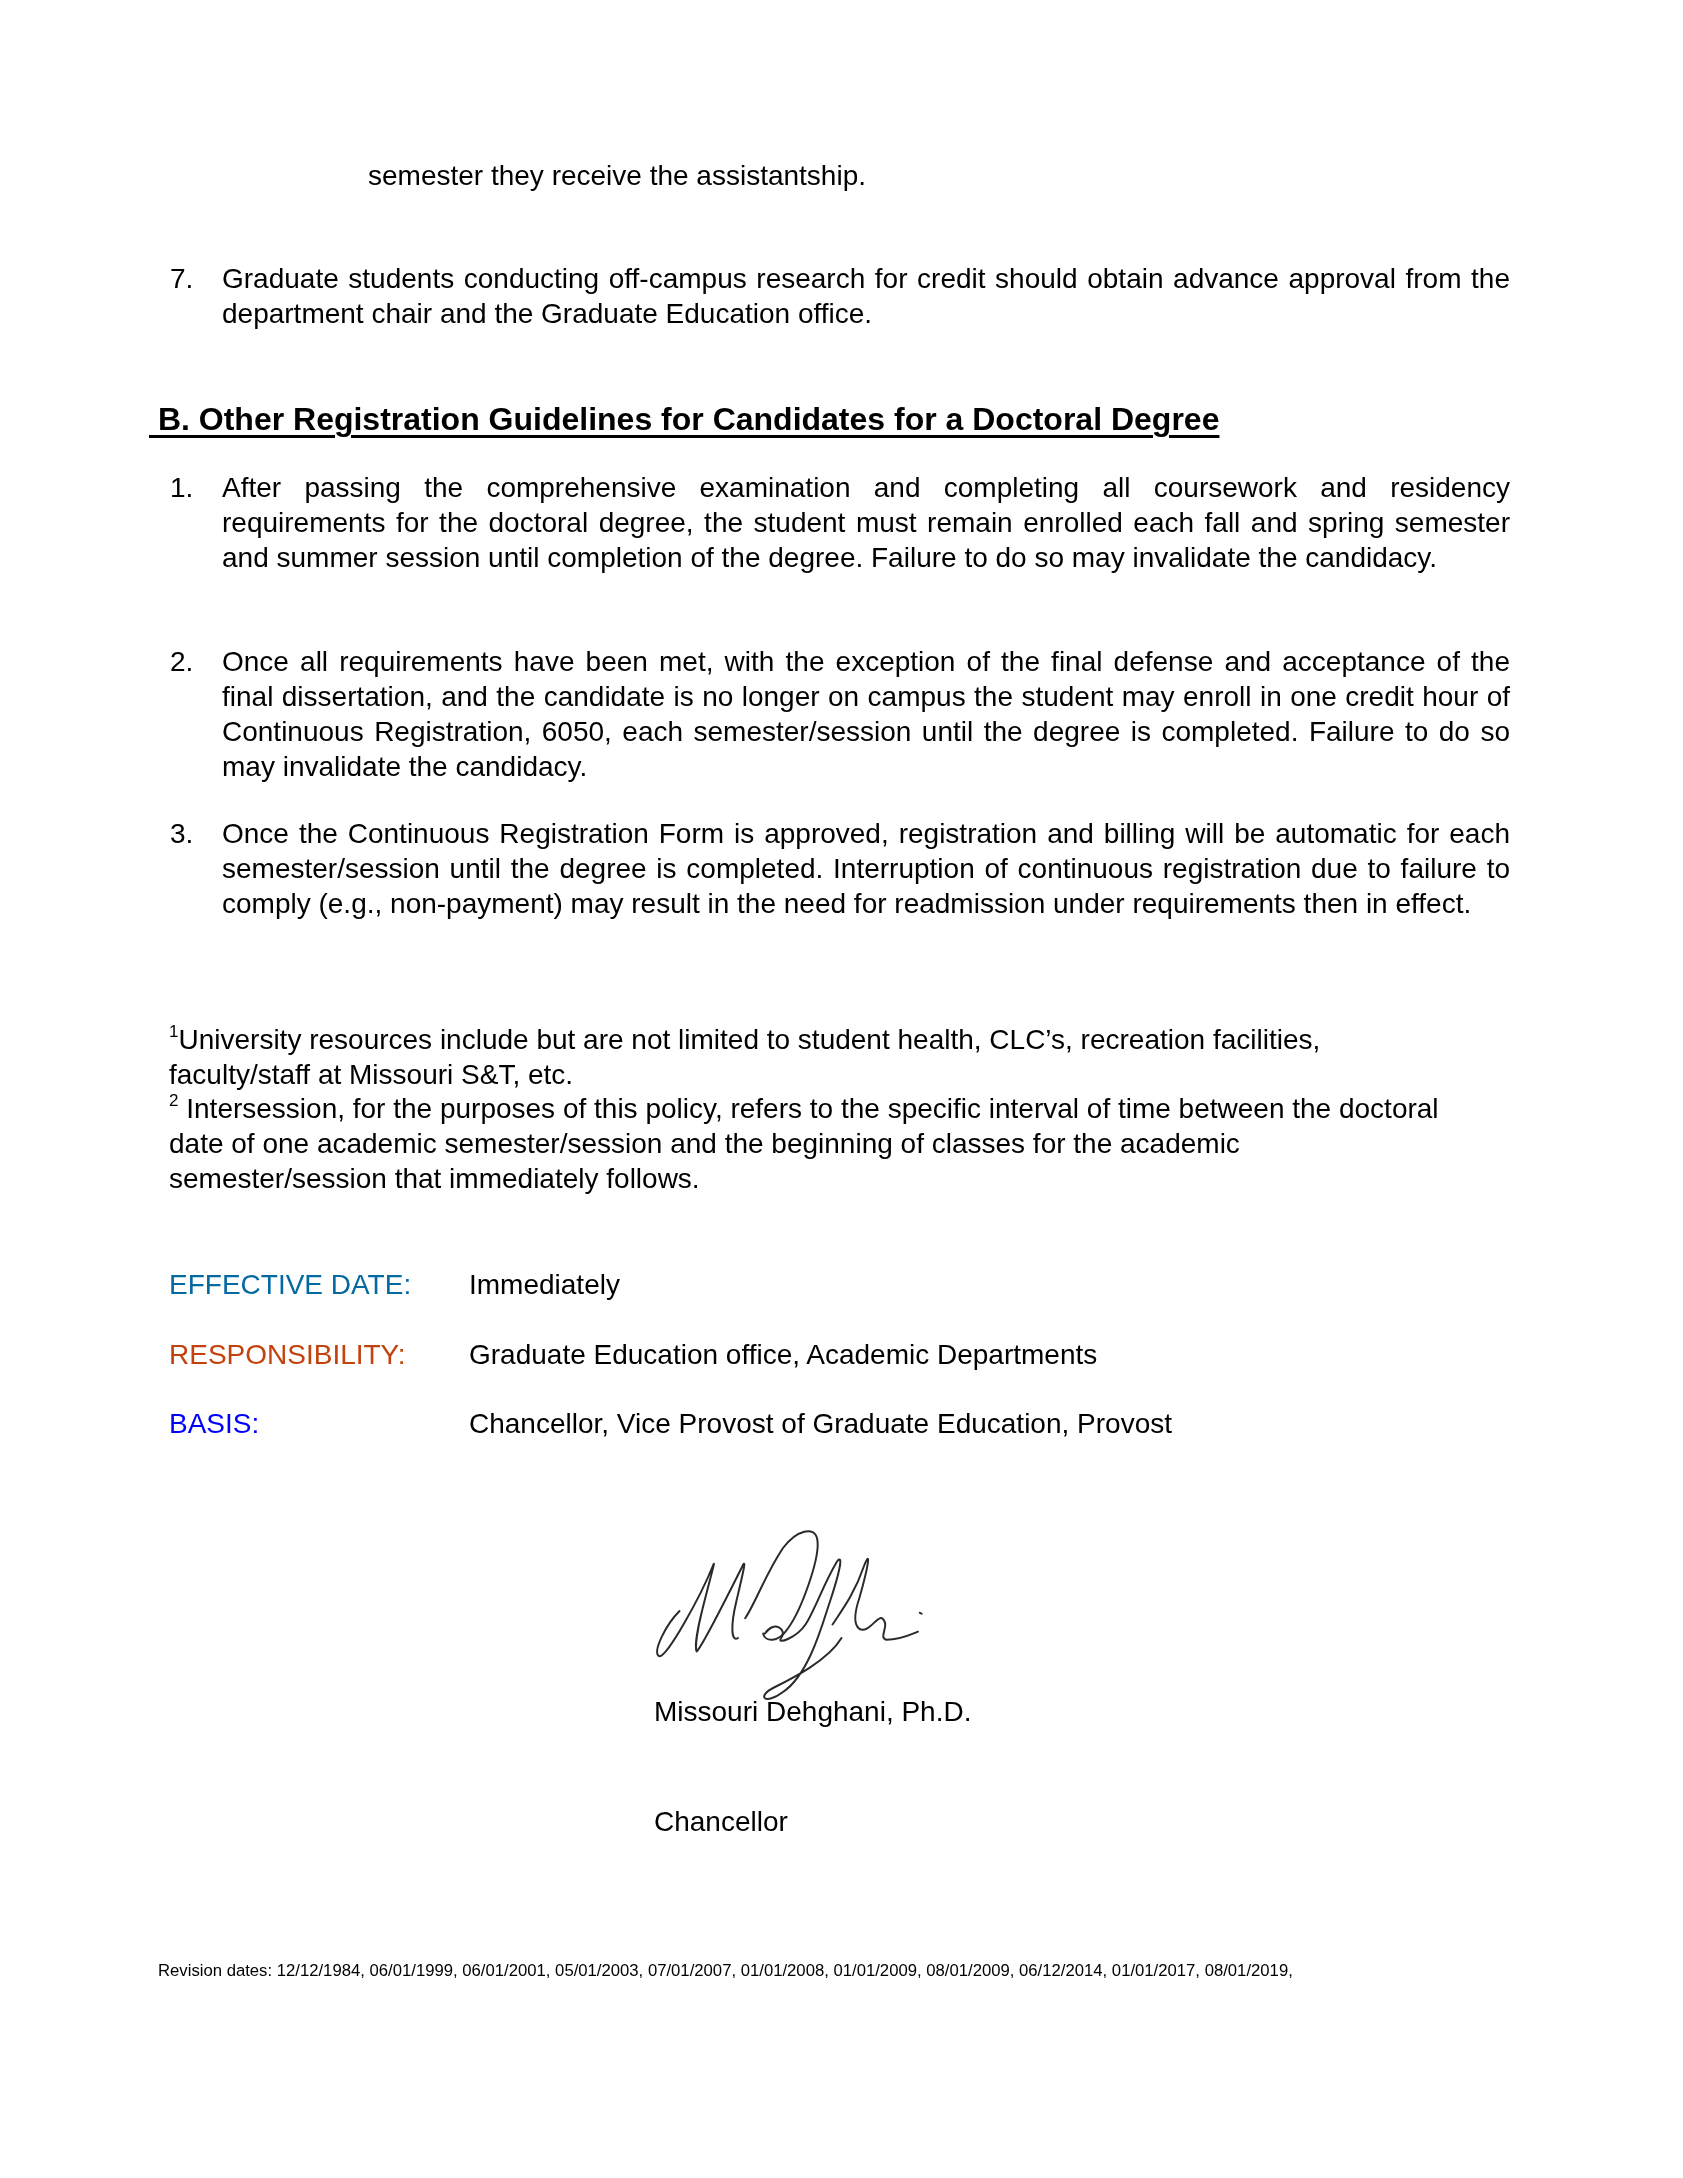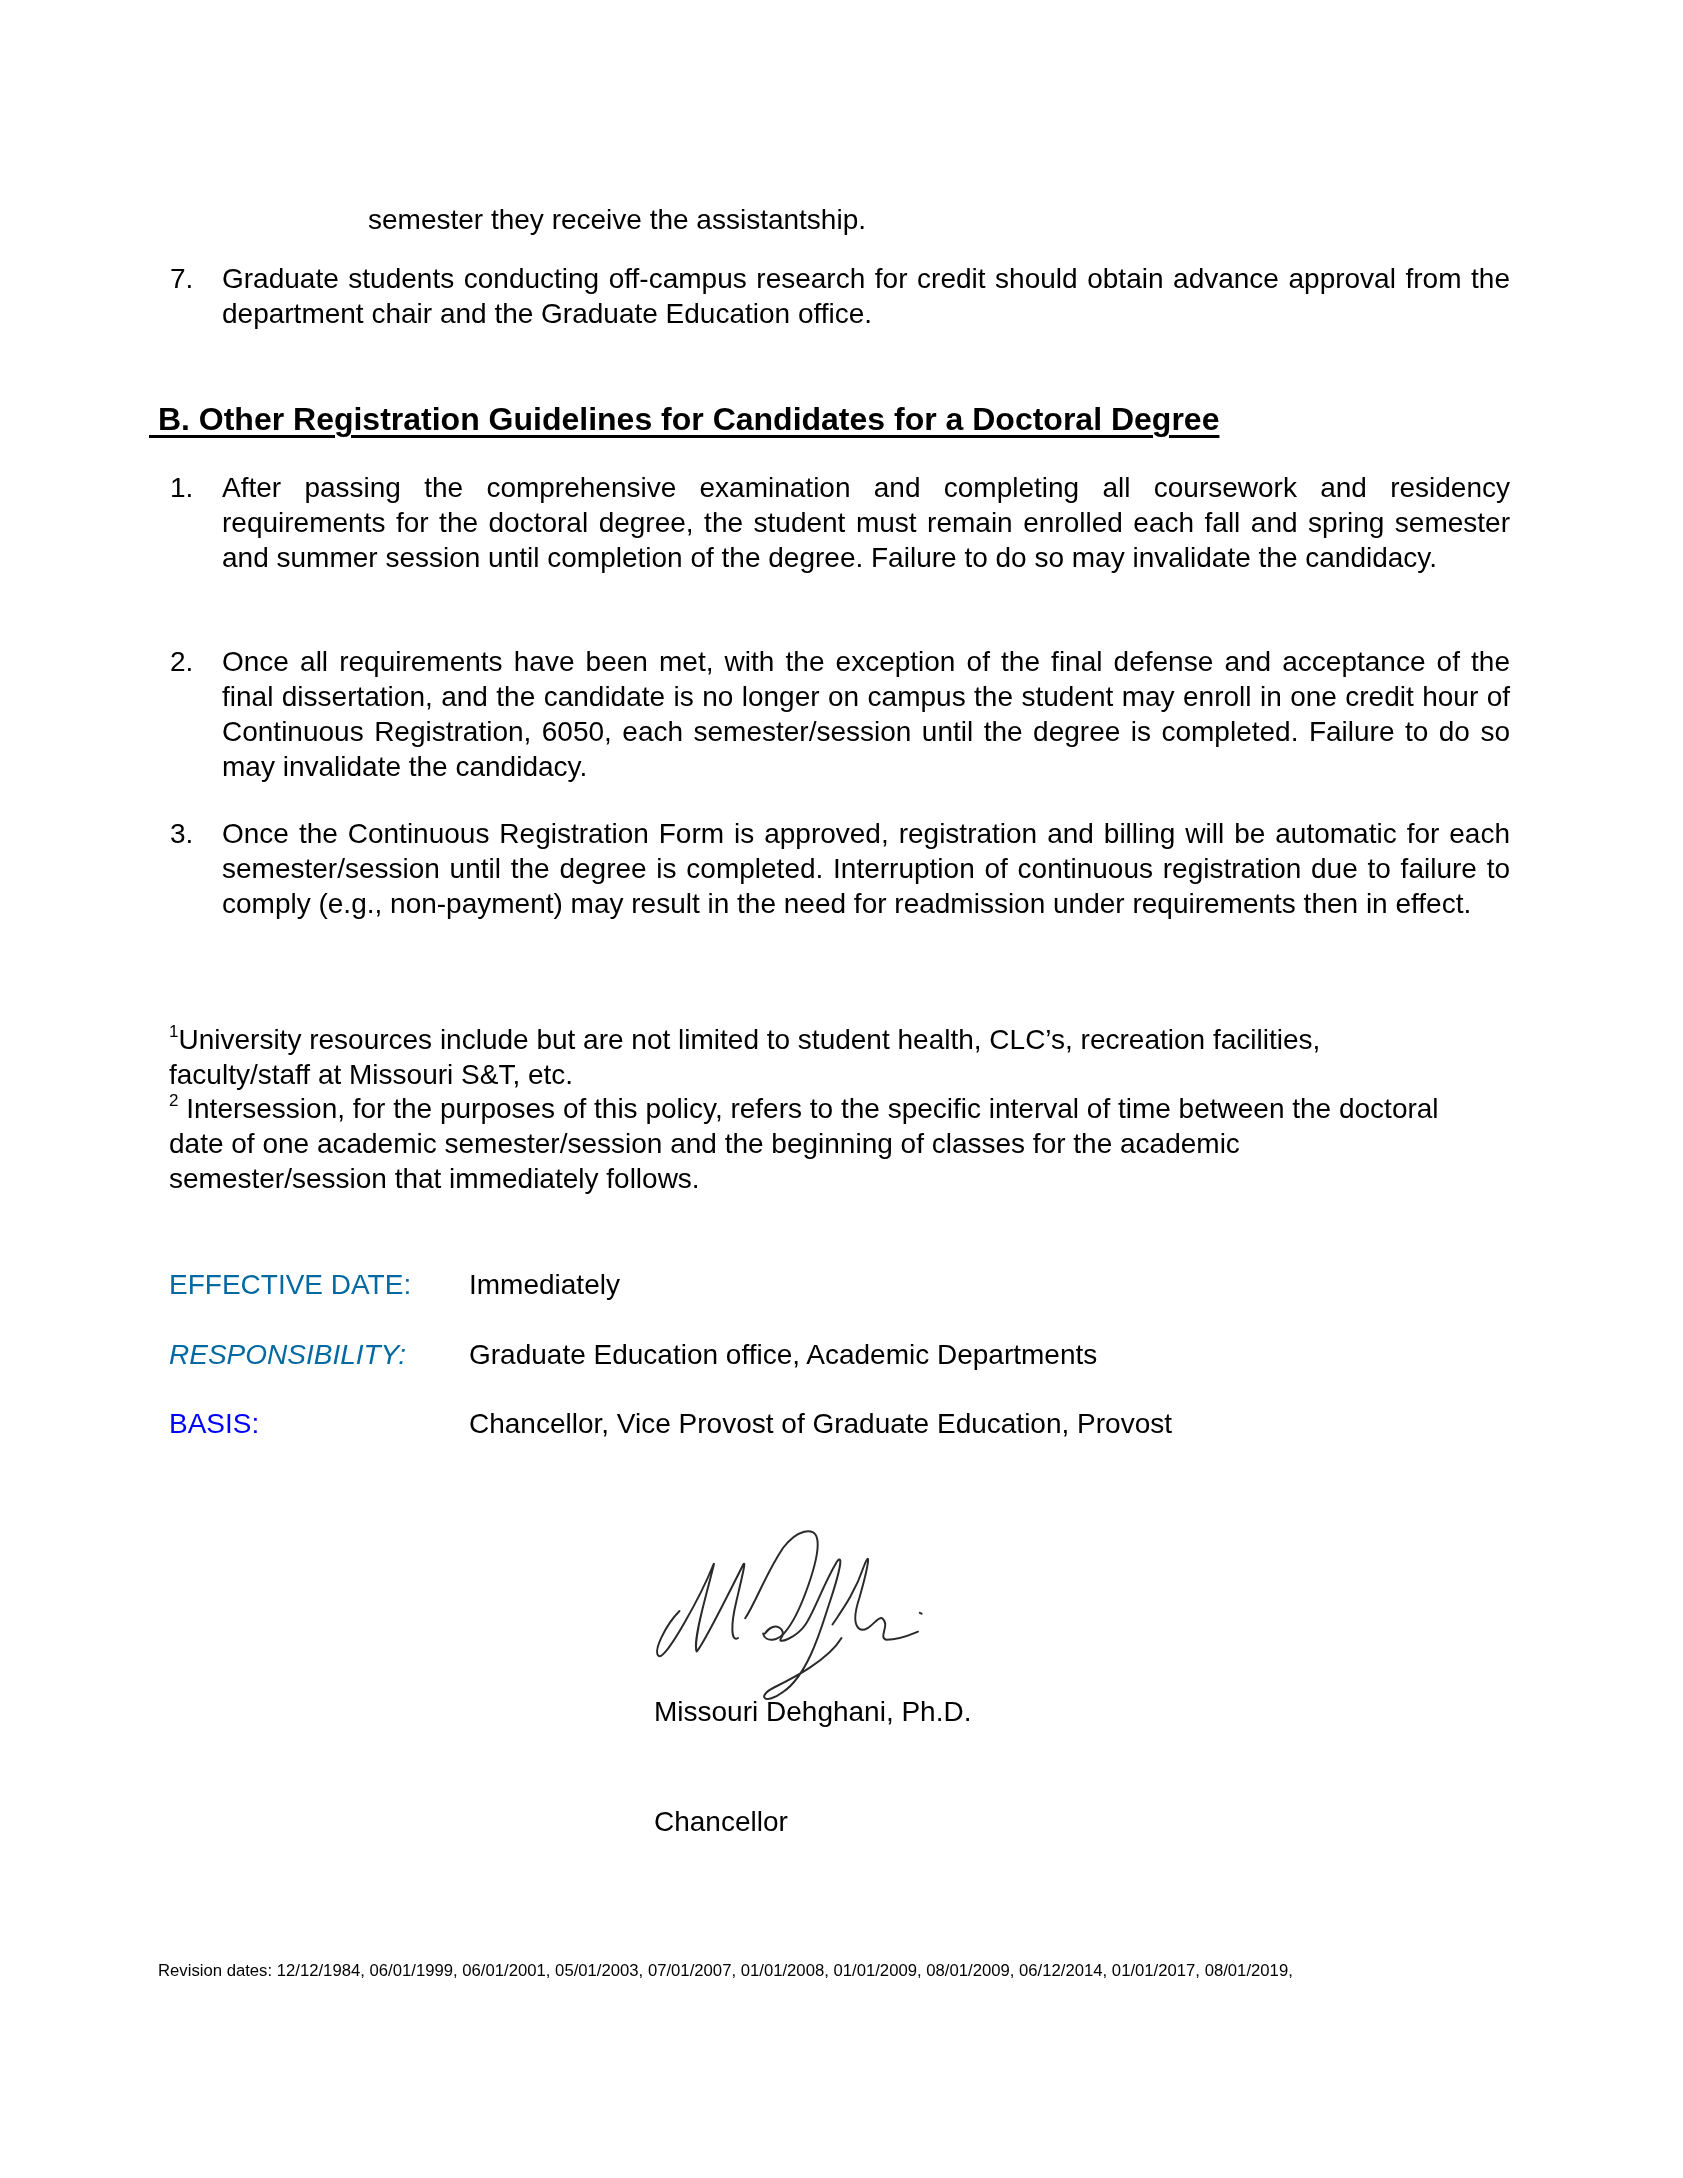--- a/index.html
+++ b/index.html
@@ -12,21 +12,21 @@
   .section-title { font-weight: bold; text-decoration: underline; text-decoration-thickness: 2.7px;
                    text-underline-offset: 4.5px; font-size: 32px; white-space: pre; }
   .meta-label { color: #0000ff; }
   .small { font-size: 16.7px; line-height: 21.6px; }
   sup { font-size: 17px; line-height: 0; vertical-align: 11.7px; }
   .sig { position: absolute; }
 </style>
 </head>
 <body>
 
-<div class="abs txt" style="left:368px; top:158px;margin-top:44px;">semester they receive the assistantship.</div>
+<div class="abs txt" style="left:368px; top:158px;">semester they receive the assistantship.</div>
 
 <div class="abs txt" style="left:170px; top:261px; width:1340px;">
   <span class="num" style="left:0;">7.</span>
   <div class="just" style="margin-left:52px;">Graduate students conducting off-campus research for credit should obtain advance approval from the department chair and the Graduate Education office.</div>
 </div>
 
 <div class="abs section-title" style="left:149px; top:401px;"> B. Other Registration Guidelines for Candidates for a Doctoral Degree</div>
 
 <div class="abs txt" style="left:170px; top:470px; width:1340px;">
   <span class="num" style="left:0;">1.</span>
@@ -46,21 +46,21 @@
 <div class="abs txt" style="left:169px; top:1022px; width:1278px;">
   <sup>1</sup><span>University resources include but are not limited to student health, CLC’s, recreation facilities, faculty/staff at Missouri S&amp;T, etc.</span>
 </div>
 <div class="abs txt" style="left:169px; top:1091px; width:1278px;">
   <sup>2</sup><span> Intersession, for the purposes of this policy, refers to the specific interval of time between the doctoral date of one academic semester/session and the beginning of classes for the academic semester/session that immediately follows.</span>
 </div>
 
 <div class="abs txt meta-label" style="left: 169px; top: 1267px; color: #0369a1;">EFFECTIVE DATE:</div>
 <div class="abs txt" style="left:469px; top:1267px;">Immediately</div>
 
-<div class="abs txt meta-label" style="left: 169px; top: 1337px; color: #0369a1; font-style: italic;">RESPONSIBILITY:</div>
+<div class="abs txt meta-label" style="left: 169px; top: 1337px; color: #c2410c;">RESPONSIBILITY:</div>
 <div class="abs txt" style="left:469px; top:1337px;">Graduate Education office, Academic Departments</div>
 
 <div class="abs txt meta-label" style="left: 169px; top: 1406px; color: rgb(0, 0, 255);">BASIS:</div>
 <div class="abs txt" style="left:469px; top:1406px;">Chancellor, Vice Provost of Graduate Education, Provost</div>
 
 <svg class="sig" style="left:630px; top:1512px;" width="432" height="207" viewBox="0 0 480 230">
   <g fill="none" stroke="#2a2a2a" stroke-width="2.2" stroke-linecap="round" stroke-linejoin="round">
 
     <path d="M 55 110 C 40 125, 25 155, 32 160 C 40 165, 80 90, 92 60 C 96 50, 90 70, 80 110 C 75 130, 72 150, 74 155 C 80 150, 110 90, 125 60 C 130 50, 125 70, 118 100 C 112 125, 112 145, 120 140"></path>
 

